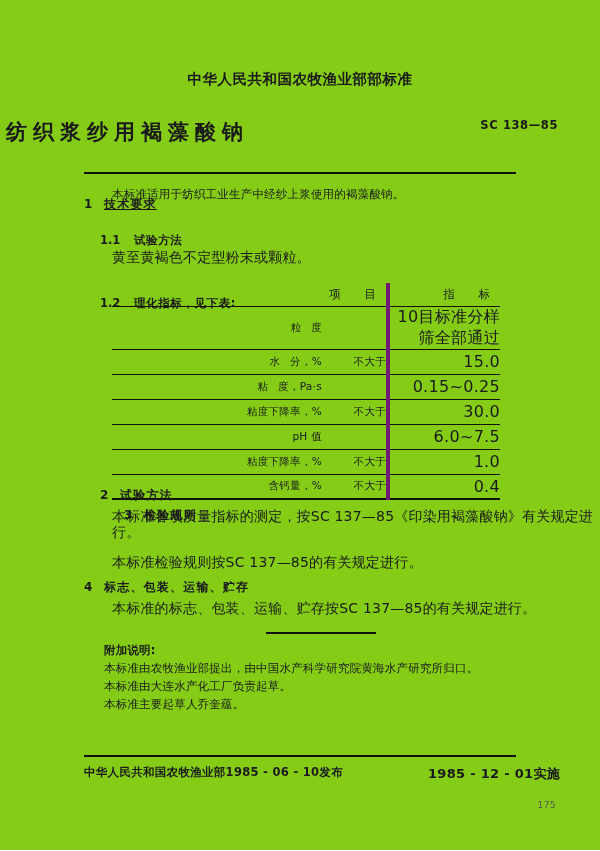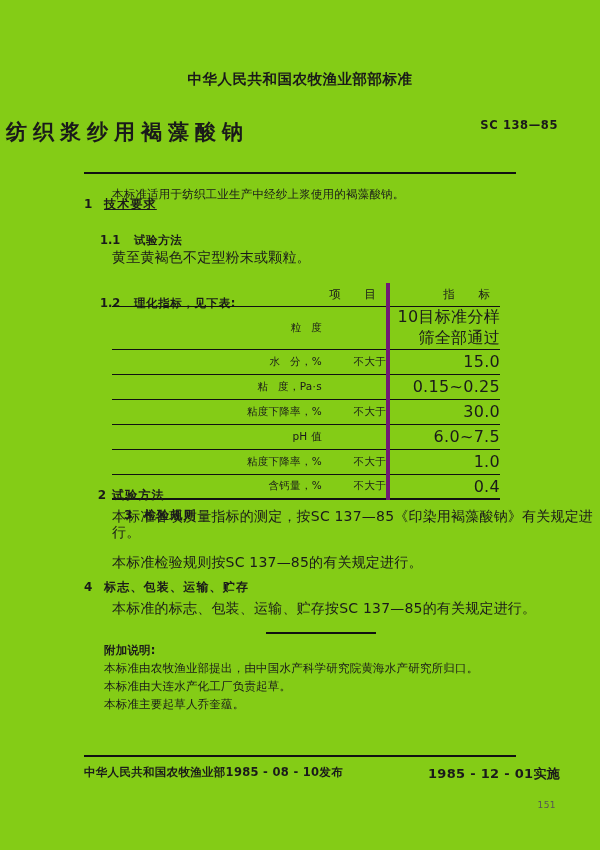--- a/index.html
+++ b/index.html
@@ -121,21 +121,21 @@
     font-size: 14px;
     letter-spacing: 0.2px;
     line-height: 16px;
   }
 
   #sec1      { left: 84px;  top: 196px; text-decoration: underline; }
   #sub11     { left: 100px; top: 233px; }
   #sub11text { left: 112px; top: 249px; }
   #sub12     { left: 100px; top: 265px; margin-top: 31px; }
 
-  #sec2      { left: 92px;  top: 487px; text-align: center; }
+  #sec2      { left: 100px;  top: 487px; }
   #sec2text  { left: 112px; top: 508px; }
   #sec3      { left: 84px;  top: 507px; margin-left: 40px; }
   #sec3text  { left: 112px; top: 554px; }
   #sec4      { left: 84px;  top: 579px; }
   #sec4text  { left: 112px; top: 600px; }
 
   
   .spec-table {
     position: absolute;
     left: 112px;
@@ -334,17 +334,17 @@
 
   <div class="rule-appendix"></div>
   <div class="appendix">
     <div class="head">附加说明:</div>
     <div>本标准由农牧渔业部提出，由中国水产科学研究院黄海水产研究所归口。</div>
     <div>本标准由大连水产化工厂负责起草。</div>
     <div>本标准主要起草人乔奎蕴。</div>
   </div>
 
   <div class="rule-bottom"></div>
-  <div class="foot-left">中华人民共和国农牧渔业部1985 - 08 - 10发布</div>
+  <div class="foot-left">中华人民共和国农牧渔业部1985 - 06 - 10发布</div>
   <div class="foot-right">1985 - 12 - 01实施</div>
-  <div class="page-num">151</div>
+  <div class="page-num">175</div>
 
 </div>
 
 </body></html>

